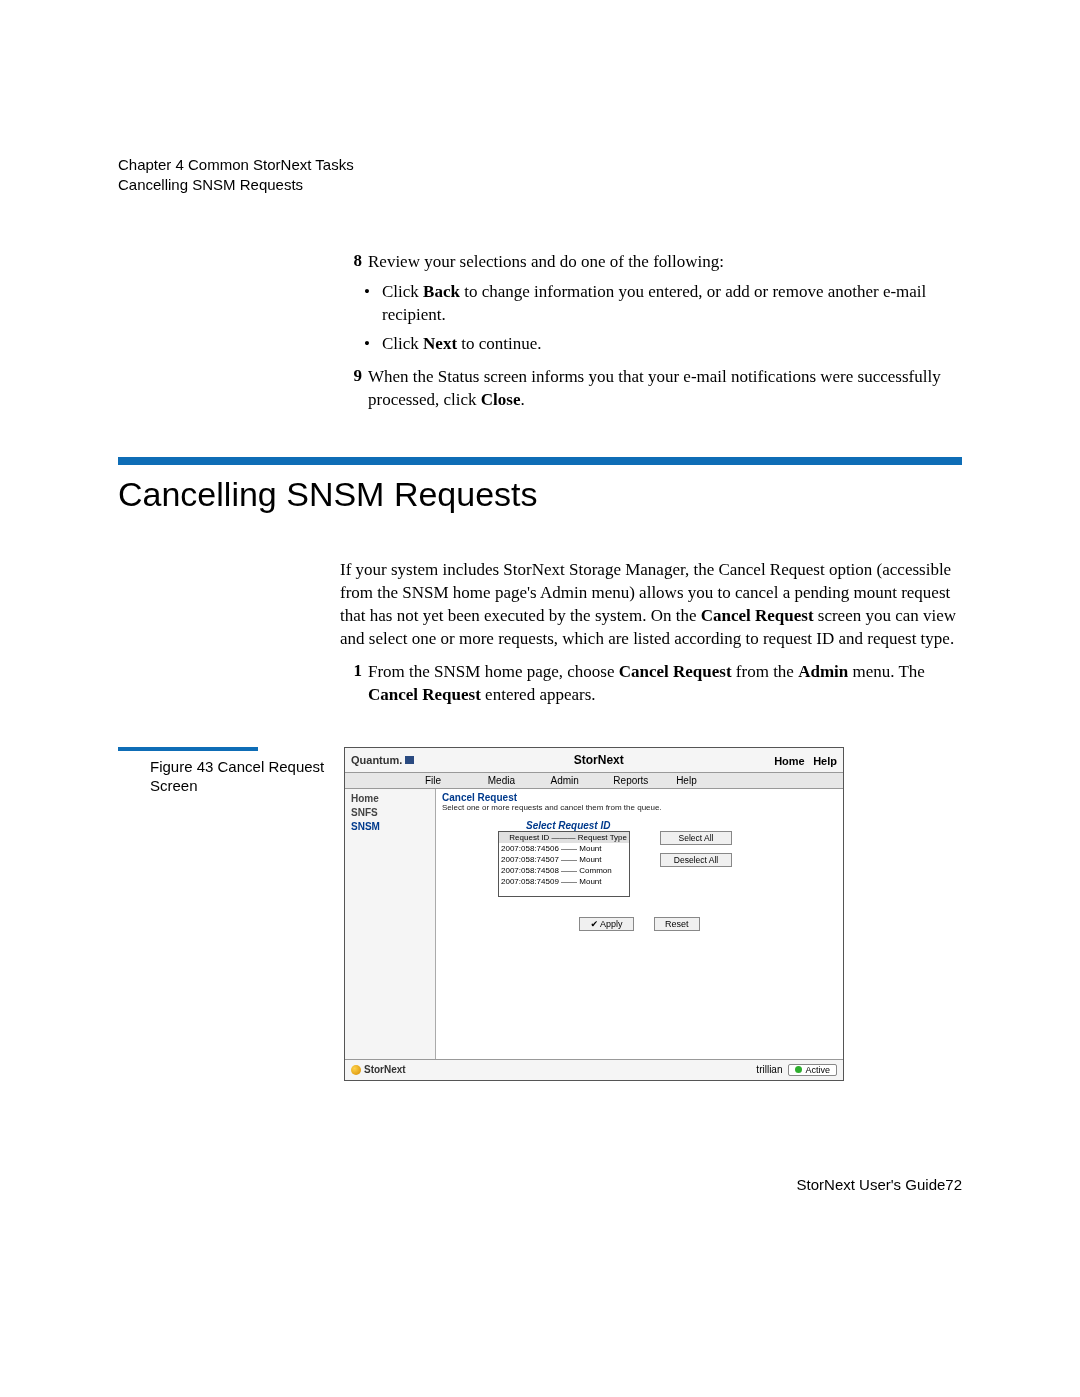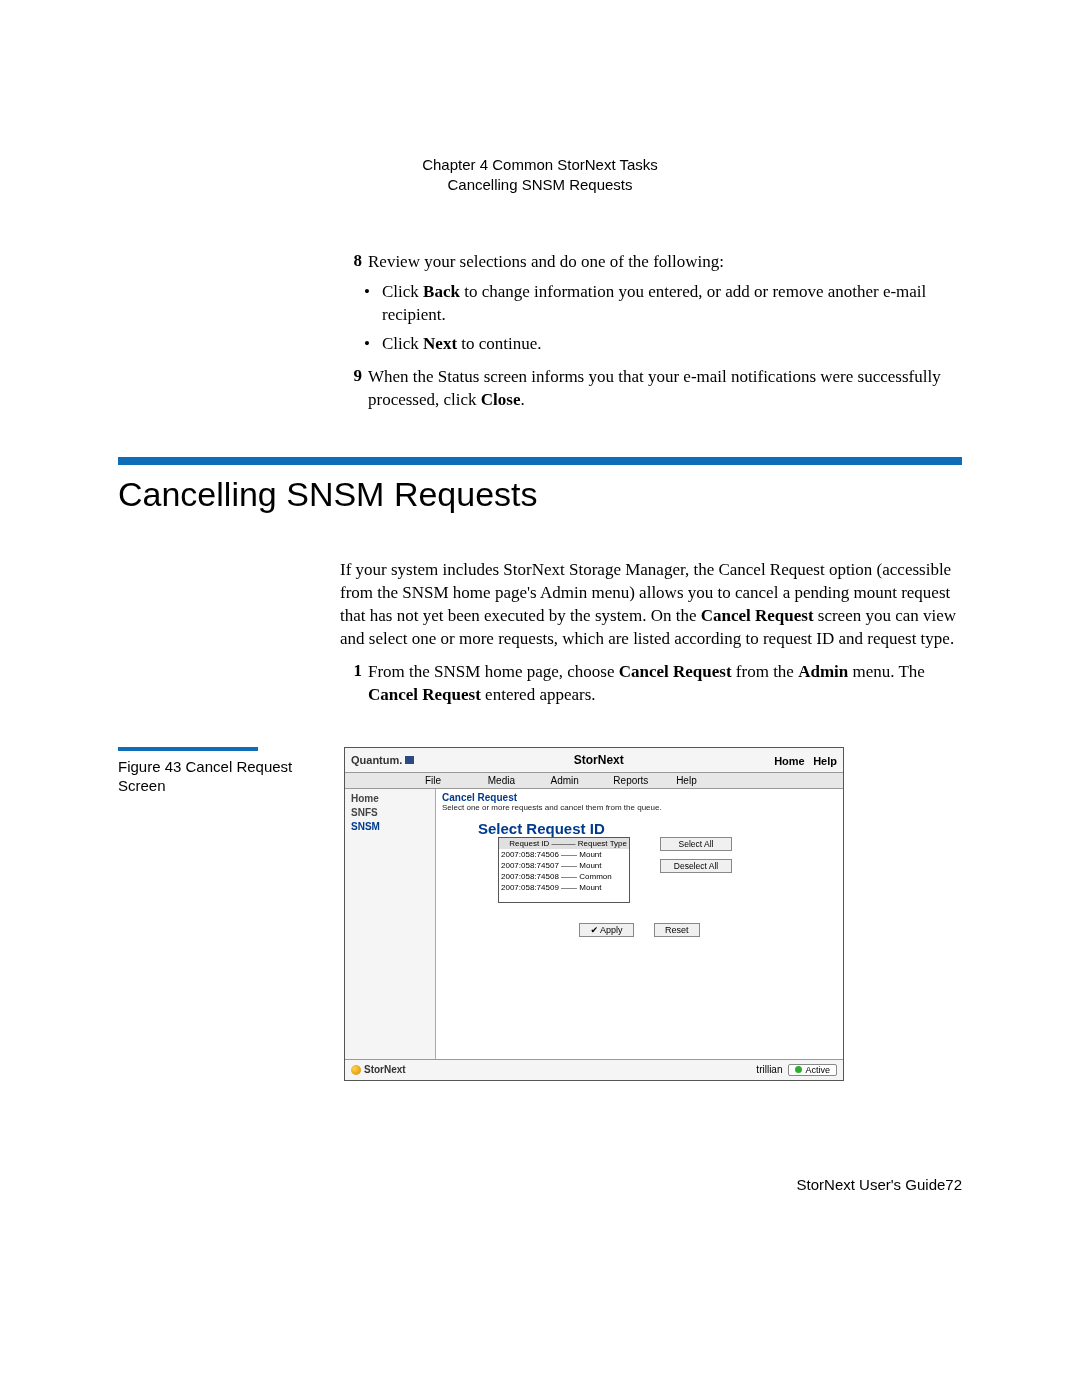--- a/index.html
+++ b/index.html
@@ -9,41 +9,41 @@
     background: #fff;
     color: #000;
     width: 1080px;
   }
   .page {
     width: 1080px;
     box-sizing: border-box;
     padding: 155px 118px 60px 118px;
   }
   .header-right {
-    text-align: center;
+    text-align: left;
     font-family: Arial, Helvetica, sans-serif;
     font-size: 15px;
     line-height: 1.35;
     margin-bottom: 55px;
   }
   .step-block { margin-left: 222px; }
   .step { display: flex; margin-bottom: 8px; }
   .step-num { width: 22px; font-weight: bold; font-size: 17px; flex-shrink: 0; text-align: right; margin-right: 6px; }
   .step-body { font-size: 17px; line-height: 1.35; }
   .bullets { margin: 4px 0 10px 24px; }
   .bullet { display: flex; font-size: 17px; line-height: 1.35; margin-bottom: 6px; }
   .bullet .dot { width: 18px; flex-shrink:0; }
   .section-bar { height: 8px; background: #0e6db6; margin: 45px 0 10px 0; }
   h1.sect { font-family: Arial, Helvetica, sans-serif; font-weight: normal; font-size: 34px; margin: 0 0 45px 0; color: #000; }
   .intro { margin-left: 222px; font-size: 17px; line-height: 1.35; margin-bottom: 10px; }
 
   .fig-row { display: flex; margin-top: 40px; align-items: flex-start; }
   .fig-label-col { width: 226px; flex-shrink: 0; }
   .fig-bar { height: 4px; width: 140px; background: #0e6db6; margin-bottom: 6px; }
-  .fig-label { font-family: Arial, Helvetica, sans-serif; font-size: 15px; line-height: 1.3; }
+  .fig-label { font-family: Arial, Helvetica, sans-serif; font-size: 15px; line-height: 1.3; margin-left: 32px; }
 
   .screenshot {
     width: 498px;
     border: 1px solid #555;
     background: #0f172a;
     font-family: Arial, Helvetica, sans-serif;
   }
   .ss-header { display:flex; align-items:center; background:#f5f5f5; border-bottom:1px solid #999; height:24px; padding:0 6px; }
   .ss-brand { font-size:11px; font-weight:bold; color:#333; }
   .ss-brand-line { display:inline-block; width:22px; height:8px; background:linear-gradient(90deg,#2a4a80 40%,transparent 40%); margin-left:3px; vertical-align:middle; }
@@ -51,21 +51,21 @@
   .ss-links a { font-size:11px; color:#000; text-decoration:none; font-weight:bold; margin-left:4px; }
   .ss-menubar { background:#e7e7e7; border-bottom:1px solid #999; font-size:10px; padding:2px 0 2px 80px; }
   .ss-menubar span { display:inline-block; width:60px; }
   .ss-body { display:flex; min-height:270px; }
   .ss-side { width:78px; background:#f5f5f5; border-right:1px solid #aaa; padding:4px 6px; font-size:10px; }
   .ss-side-item { margin-bottom:3px; font-weight:bold; color:#444; }
   .ss-side-item.link { color:#003a8c; }
   .ss-main { flex:1; padding:3px 6px; background:#fff; }
   .ss-h { font-size:10px; font-weight:bold; color:#003a8c; }
   .ss-sub { font-size:8px; color:#222; margin-bottom:8px; }
-  .ss-selhdr { font-size:15px; color:#003a8c; text-align:left; margin-left:36px; font-weight:bold; }
+  .ss-selhdr { font-size:10px; color:#003a8c; text-align:left; margin-left:84px; font-weight:bold;font-style:italic; }
   .ss-list-row { display:flex; align-items:flex-start; margin-left:56px; }
   .ss-listbox { width:130px; height:64px; border:1px solid #555; font-size:8px; overflow:hidden; background:#fff; }
   .ss-listbox div { white-space:nowrap; padding:1px 2px; }
   .ss-listbox .hdrrow { background:#e0e0e0;text-align:right; }
   .ss-btns { margin-left:30px; }
   .ss-btn {
     display:block; width:64px; font-size:8.5px; background:#f0f0f0;
     border:1px solid #888; padding:1px 3px; margin-bottom:8px; text-align:center;
   }
   .ss-actions { text-align:center; margin-top:16px; }

